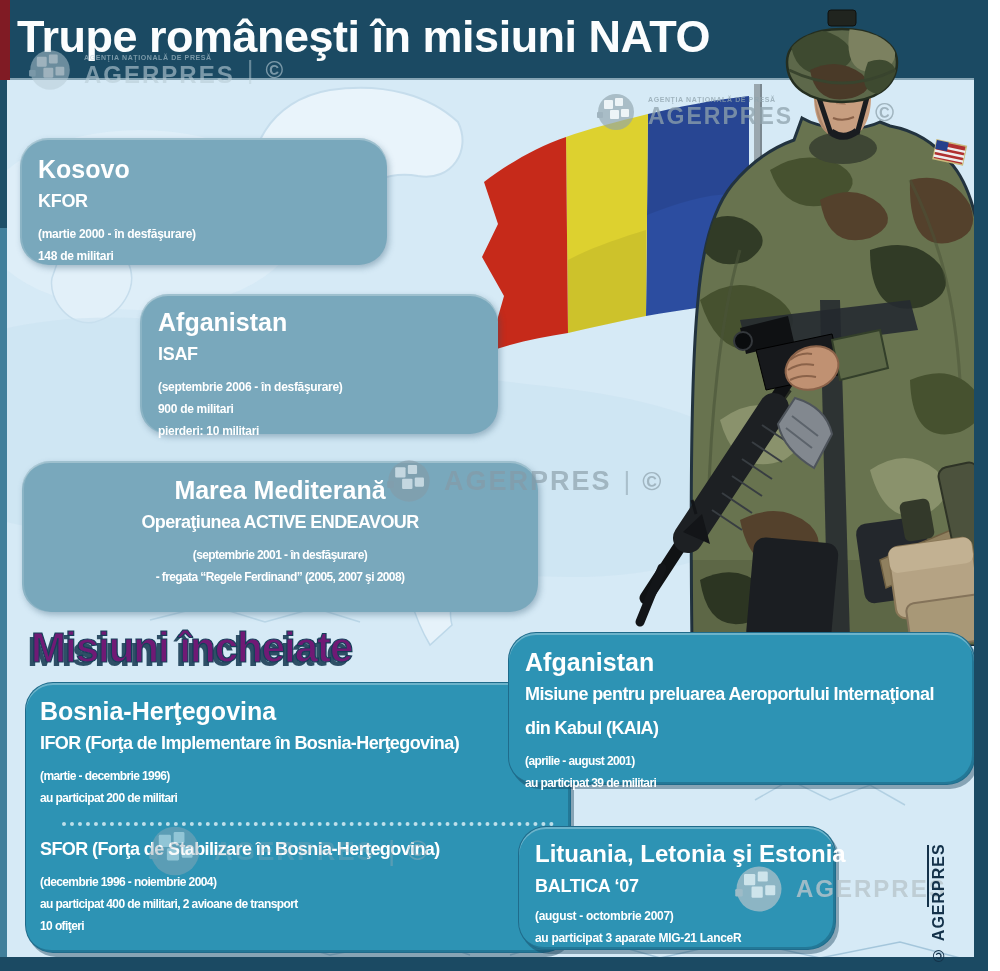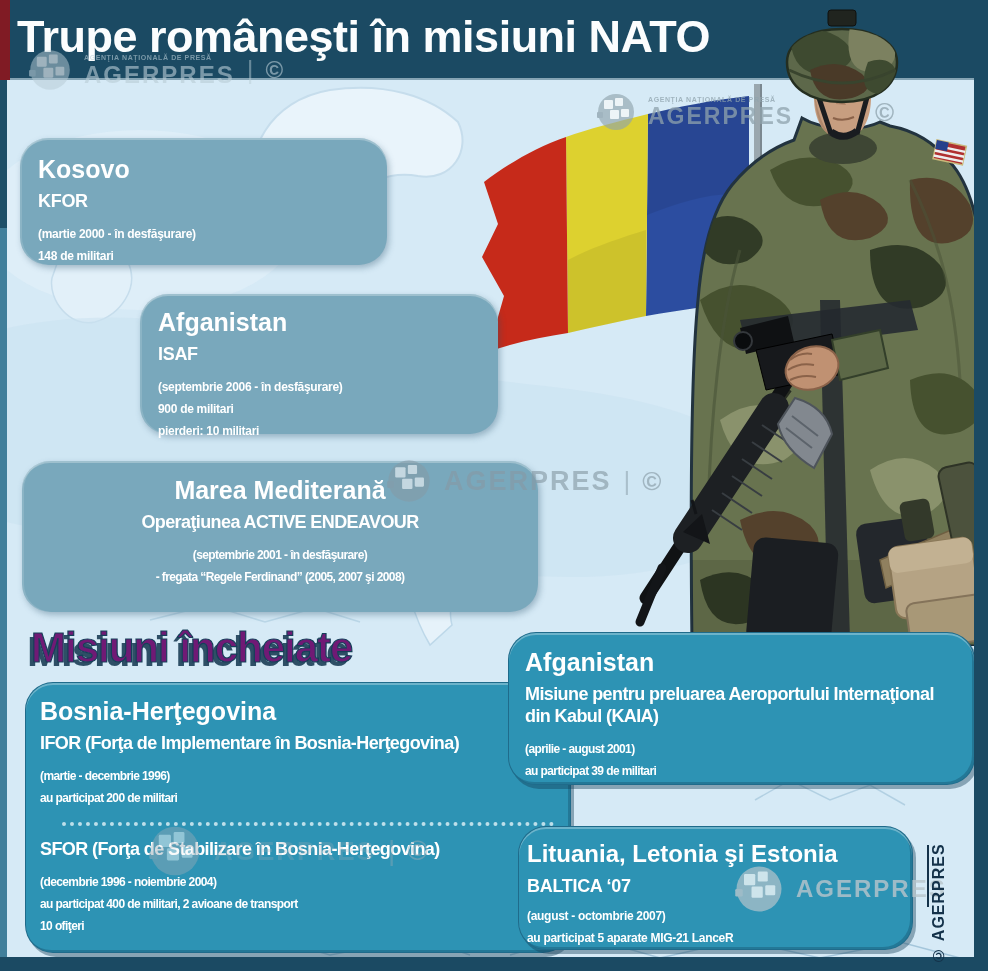--- a/index.html
+++ b/index.html
@@ -32,21 +32,21 @@
   .bs{font-size:18px;line-height:22px;margin-bottom:11px;letter-spacing:-0.3px;white-space:nowrap;}
   .bd{font-size:12px;line-height:22px;letter-spacing:-0.3px;white-space:nowrap;}
   .tight .bd,.tight .bs{letter-spacing:-0.6px;}
   .divider{border:none;border-top:4px dotted rgba(215,236,243,.85);margin:13px 4px 12px 22px;}
 
   .box-kosovo{left:20px;top:138px;width:367px;height:127px;padding:16px 18px;}
   .box-isaf{left:140px;top:294px;width:358px;height:140px;padding:13px 18px;}
   .box-marea{left:22px;top:461px;width:516px;height:151px;padding:14px 16px;text-align:center;}
   .box-bosnia{left:25px;top:682px;width:546px;height:271px;padding:13px 12px 13px 14px;}
   .box-kaia{left:508px;top:632px;width:467px;height:153px;padding:14px 16px;}
-  .box-balt{left:518px;top:826px;width:395px;height:124px;padding:12px 8px;}
+  .box-balt{left:518px;top:826px;width:318px;height:124px;padding:12px 16px;}
 
   .wm{position:absolute;display:flex;align-items:center;gap:12px;color:#93a6b2;z-index:4;}
   .wm .brand{letter-spacing:2px;white-space:nowrap;}
   .wm .bar{font-weight:normal;opacity:.8;}
   .wm .stack{display:flex;flex-direction:column;line-height:1;}
   .wm .agency{font-size:7px;letter-spacing:.6px;margin-bottom:2px;white-space:nowrap;}
   .wm-banner{left:28px;top:48px;color:#b9cdd6;opacity:.6;}
   .wm-flag{left:596px;top:92px;color:#8fa3ad;opacity:.75;}
   .wm-marea{left:386px;top:458px;color:#8699a4;opacity:.62;}
   .wm-sfor{left:148px;top:824px;color:#9aacb6;opacity:.5;}
@@ -229,31 +229,31 @@
     <div class="bd">au participat 200 de militari</div>
     <hr class="divider">
     <div class="bs">SFOR (Forţa de Stabilizare în Bosnia-Herţegovina)</div>
     <div class="bd">(decembrie 1996 - noiembrie 2004)</div>
     <div class="bd">au participat 400 de militari, 2 avioane de transport</div>
     <div class="bd">10 ofiţeri</div>
   </div>
 
   <div class="box box-done box-kaia tight">
     <div class="bt">Afganistan</div>
-    <div class="bs" style="margin-bottom:0">Misiune pentru preluarea Aeroportului Internaţional</div>
+    <div class="bs" style="margin-bottom:12px">Misiune pentru preluarea Aeroportului Internaţional</div>
     <div class="bs">din Kabul (KAIA)</div>
     <div class="bd">(aprilie - august 2001)</div>
     <div class="bd">au participat 39 de militari</div>
   </div>
 
   <div class="box box-done box-balt">
     <div class="bt" style="font-size:24px">Lituania, Letonia şi Estonia</div>
     <div class="bs" style="margin-bottom:8px">BALTICA ‘07</div>
     <div class="bd">(august - octombrie 2007)</div>
-    <div class="bd">au participat 5 aparate MIG-21 LanceR</div>
+    <div class="bd">au participat 3 aparate MIG-21 LanceR</div>
   </div>
 
   <div class="wm wm-banner">
     <svg width="44" height="44" viewBox="0 0 40 40">
           <circle cx="20" cy="20" r="18" fill="currentColor" opacity=".85"></circle>
           <rect x="8" y="8" width="9" height="9" rx="1" fill="#fff" opacity=".9"></rect>
           <rect x="19" y="6" width="8" height="8" rx="1" fill="#fff" opacity=".9"></rect>
           <rect x="14" y="18" width="9" height="9" rx="1" fill="#fff" opacity=".9"></rect>
           <rect x="25" y="17" width="8" height="8" rx="1" fill="#fff" opacity=".9"></rect>
           <rect x="1" y="20" width="6" height="6" rx="1" fill="currentColor"></rect>

